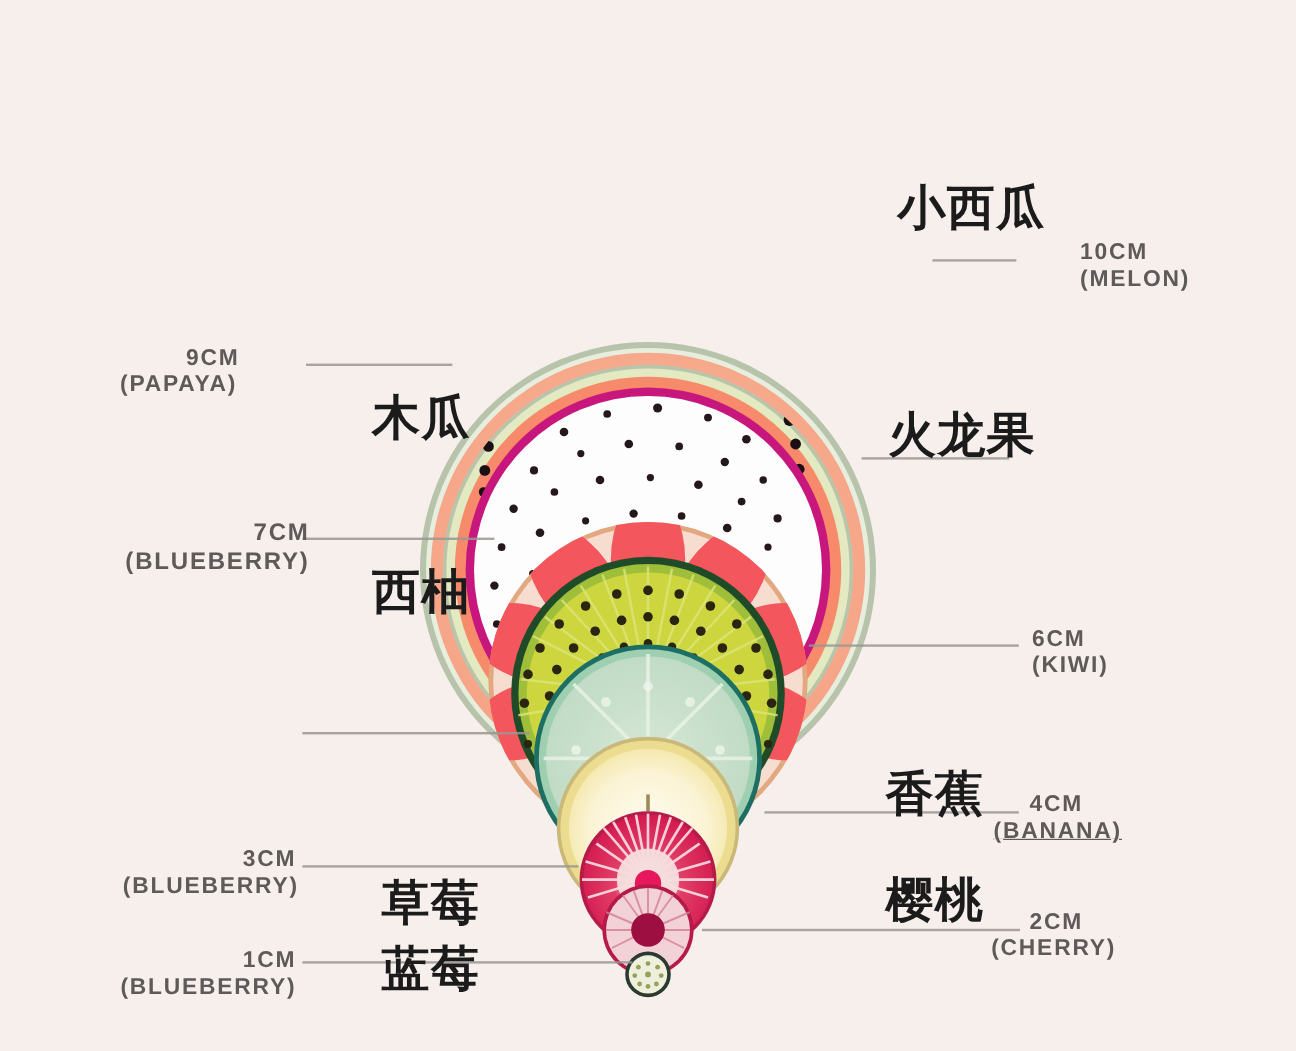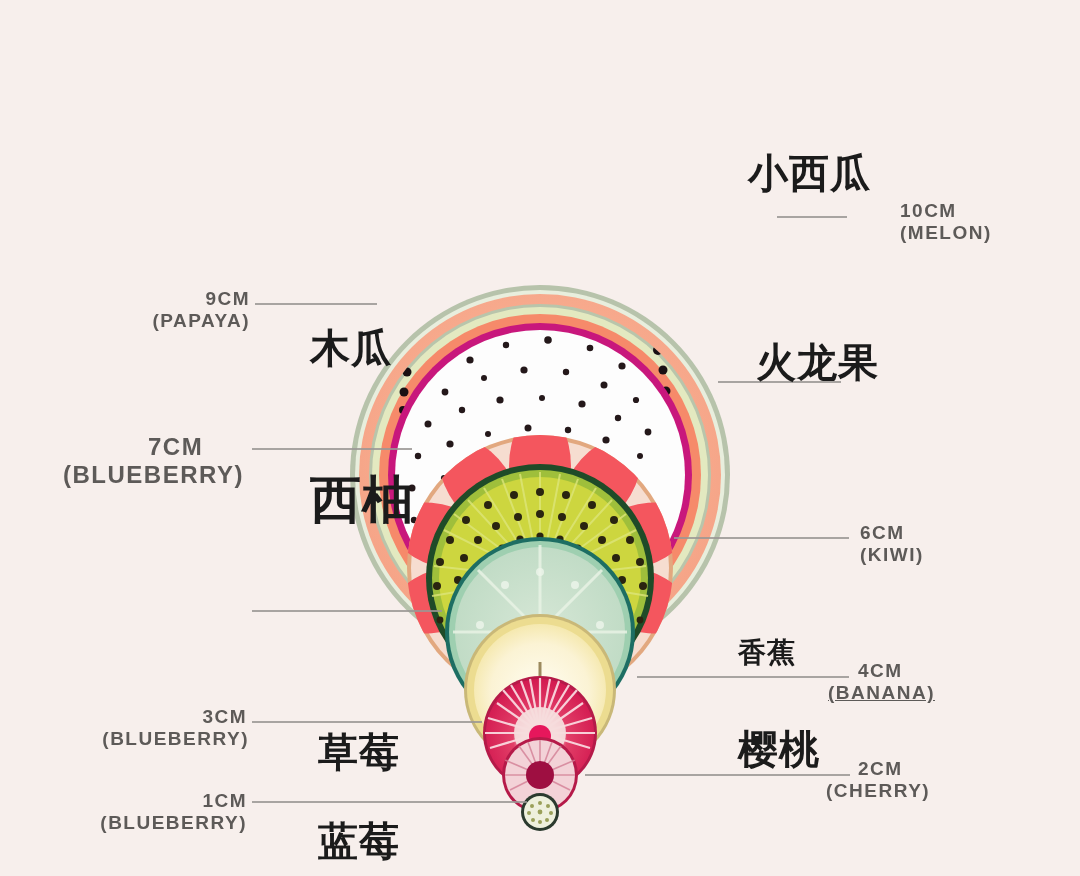--- a/index.html
+++ b/index.html
@@ -425,56 +425,56 @@
   <div class="leader" style="left:585px;top:774px;width:265px;"></div>
   <div class="leader" style="left:252px;top:801px;width:275px;"></div>
 
   <div class="lbl cn" style="left:748px;top:146px;font-size:40px;">小西瓜</div>
   <div class="lbl cm" style="left:900px;top:200px;font-size:19px;">
     <span>10CM</span>
     <span class="en">(MELON)</span>
   </div>
 
   <div class="lbl cn" style="left:310px;top:321px;font-size:40px;">木瓜</div>
-  <div class="lbl cm" style="left:155px;top:288px;font-size:19px;text-align:right;width:95px;">
+  <div class="lbl cm" style="left:155px;top:288px;font-size:19px;text-align:left;width:95px;">
     <span>9CM</span>
     <span class="en" style="width:150px;margin-left:-55px;">(PAPAYA)</span>
   </div>
 
-  <div class="lbl cn" style="left:756px;top:335px;font-size:40px;font-family:Liberation Serif, serif;">火龙果</div>
-
-  <div class="lbl cn" style="left:310px;top:466px;font-size:51px;font-family:Liberation Mono, monospace;">西柚</div>
-  <div class="lbl cm" style="left:148px;top:433px;font-size:24px;text-align:left;width:95px;">
+  <div class="lbl cn" style="left:740px;top:335px;font-size:40px;font-family:Liberation Serif, serif;">火龙果</div>
+
+  <div class="lbl cn" style="left:310px;top:466px;font-size:40px;font-family:Liberation Mono, monospace;">西柚</div>
+  <div class="lbl cm" style="left:163px;top:433px;font-size:20px;text-align:right;width:95px;">
     <span>7CM</span>
     <span class="en" style="width:180px;margin-left:-85px;">(BLUEBERRY)</span>
   </div>
 
   <div class="lbl cm" style="left:860px;top:522px;font-size:19px;">
     <span>6CM</span>
     <span class="en">(KIWI)</span>
   </div>
 
 
-  <div class="lbl cn" style="left:738px;top:634px;font-size:28px;font-family:Liberation Mono, monospace;">香蕉</div>
+  <div class="lbl cn" style="left:738px;top:634px;font-size:40px;font-family:Liberation Mono, monospace;">香蕉</div>
   <div class="lbl cm" style="left:858px;top:660px;font-size:19px;">
     <span>4CM</span>
     <span class="en" style="margin-left:-30px;text-decoration:underline;">(BANANA)</span>
   </div>
 
   <div class="lbl cn" style="left:318px;top:725px;font-size:40px;">草莓</div>
   <div class="lbl cm" style="left:152px;top:706px;font-size:19px;text-align:right;width:95px;">
     <span>3CM</span>
     <span class="en" style="width:190px;margin-left:-93px;">(BLUEBERRY)</span>
   </div>
 
   <div class="lbl cn" style="left:738px;top:722px;font-size:40px;">樱桃</div>
   <div class="lbl cm" style="left:858px;top:758px;font-size:19px;">
     <span>2CM</span>
     <span class="en" style="margin-left:-32px;">(CHERRY)</span>
   </div>
 
-  <div class="lbl cn" style="left:318px;top:814px;font-size:40px;font-family:Liberation Mono, monospace;">蓝莓</div>
+  <div class="lbl cn" style="left:318px;top:780px;font-size:40px;font-family:Liberation Mono, monospace;">蓝莓</div>
   <div class="lbl cm" style="left:152px;top:790px;font-size:19px;text-align:right;width:95px;">
     <span>1CM</span>
     <span class="en" style="width:180px;margin-left:-85px;">(BLUEBERRY)</span>
   </div>
 
 </div>
 
 </body></html>

